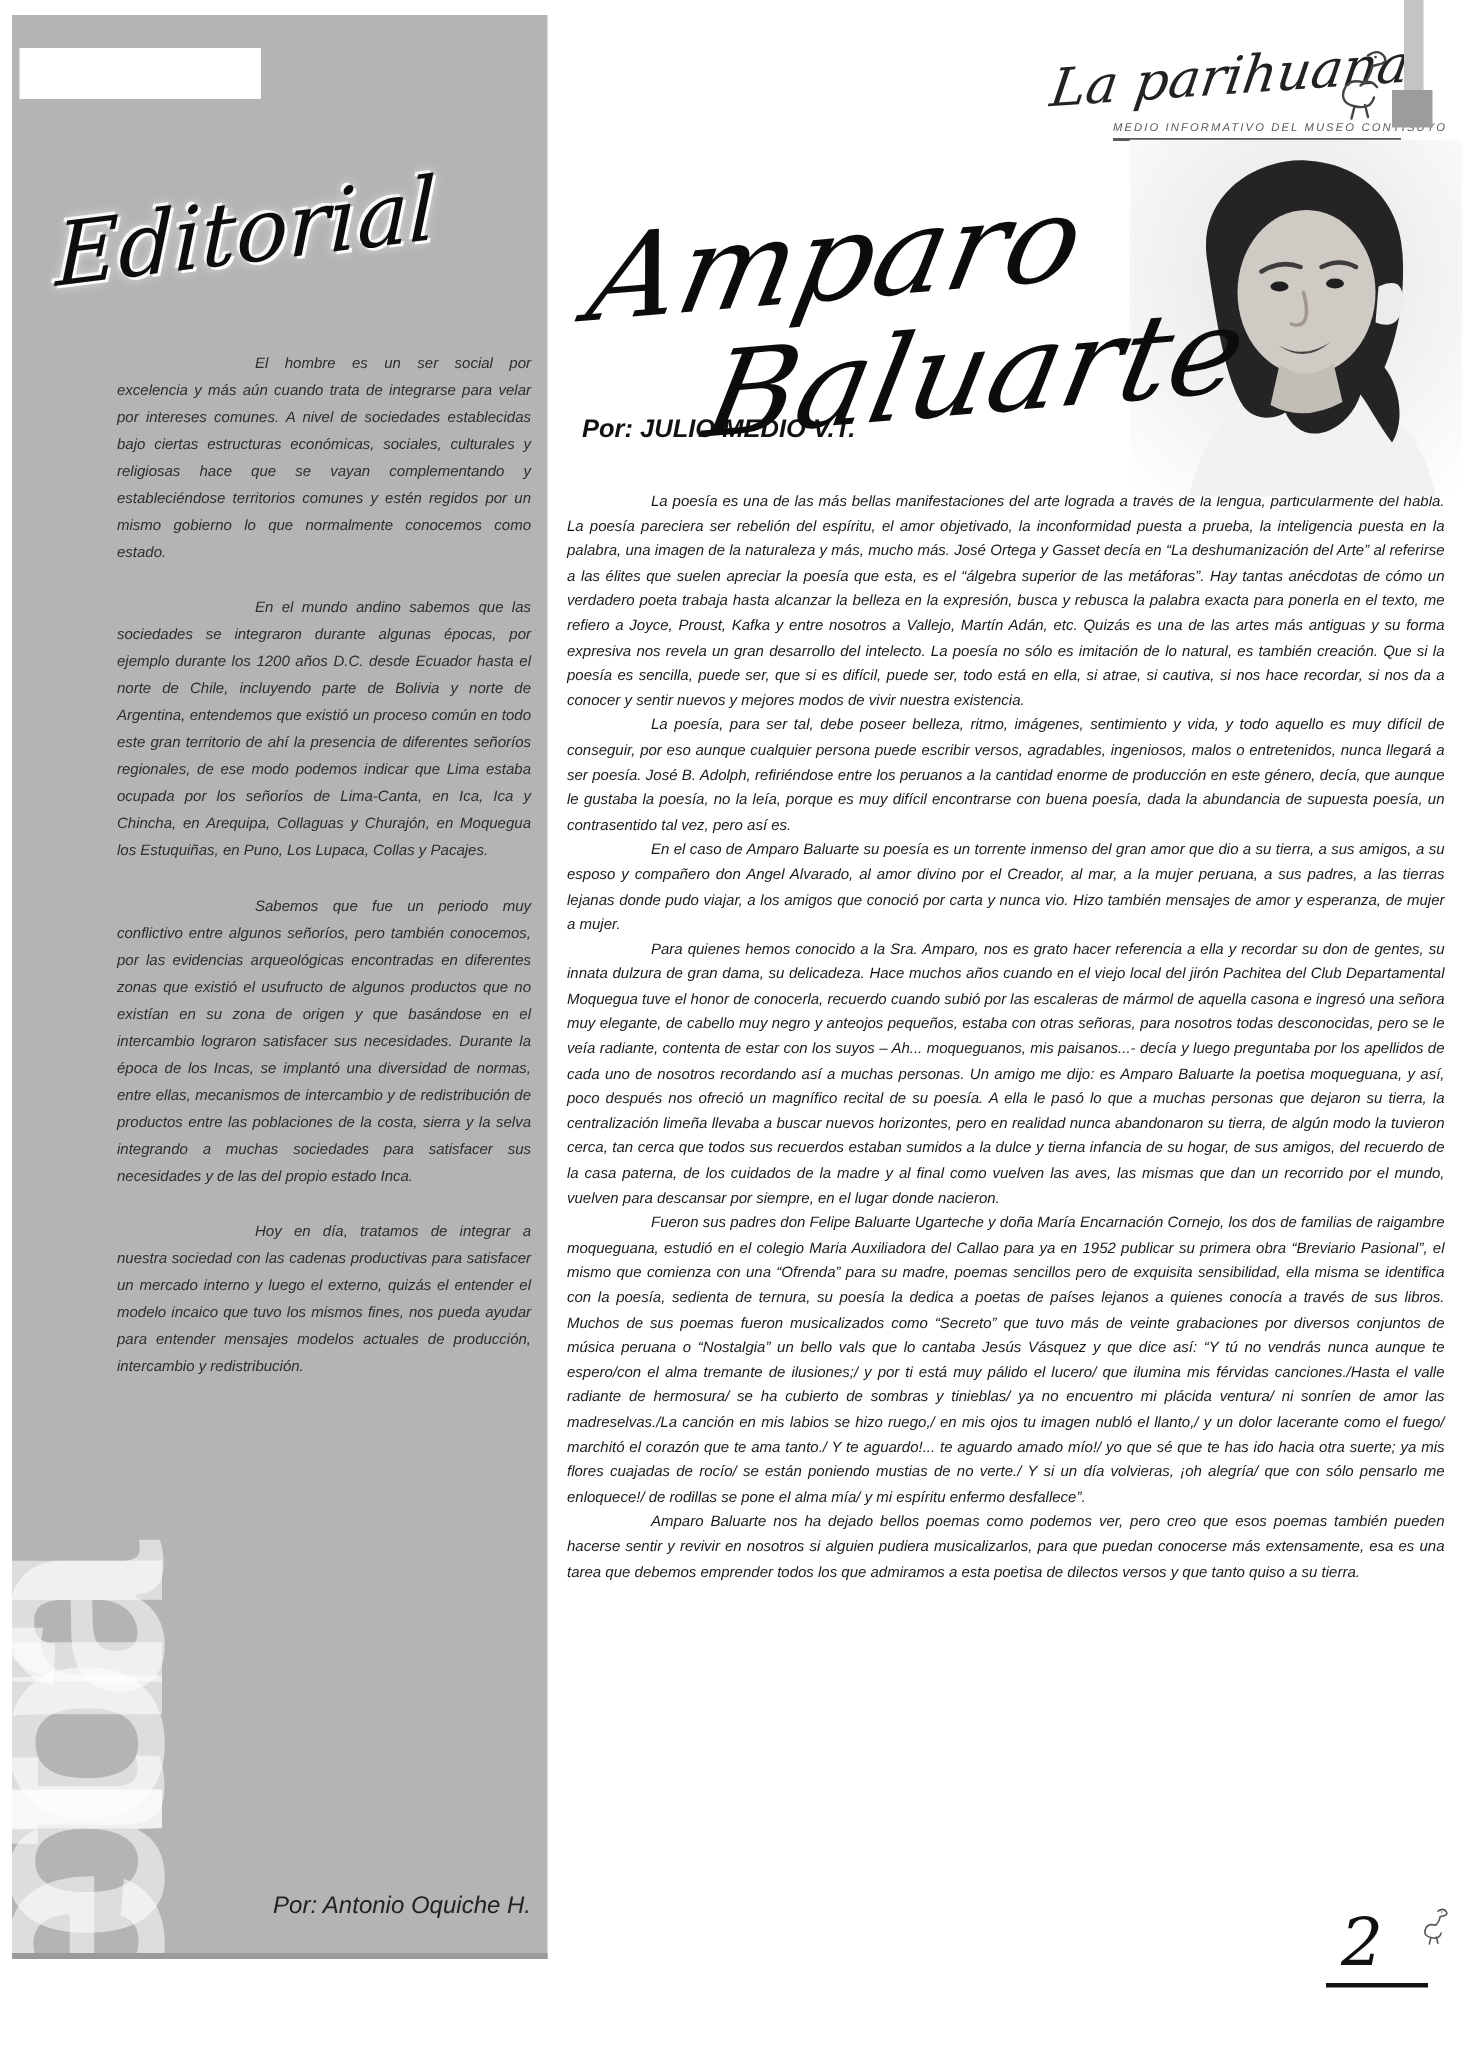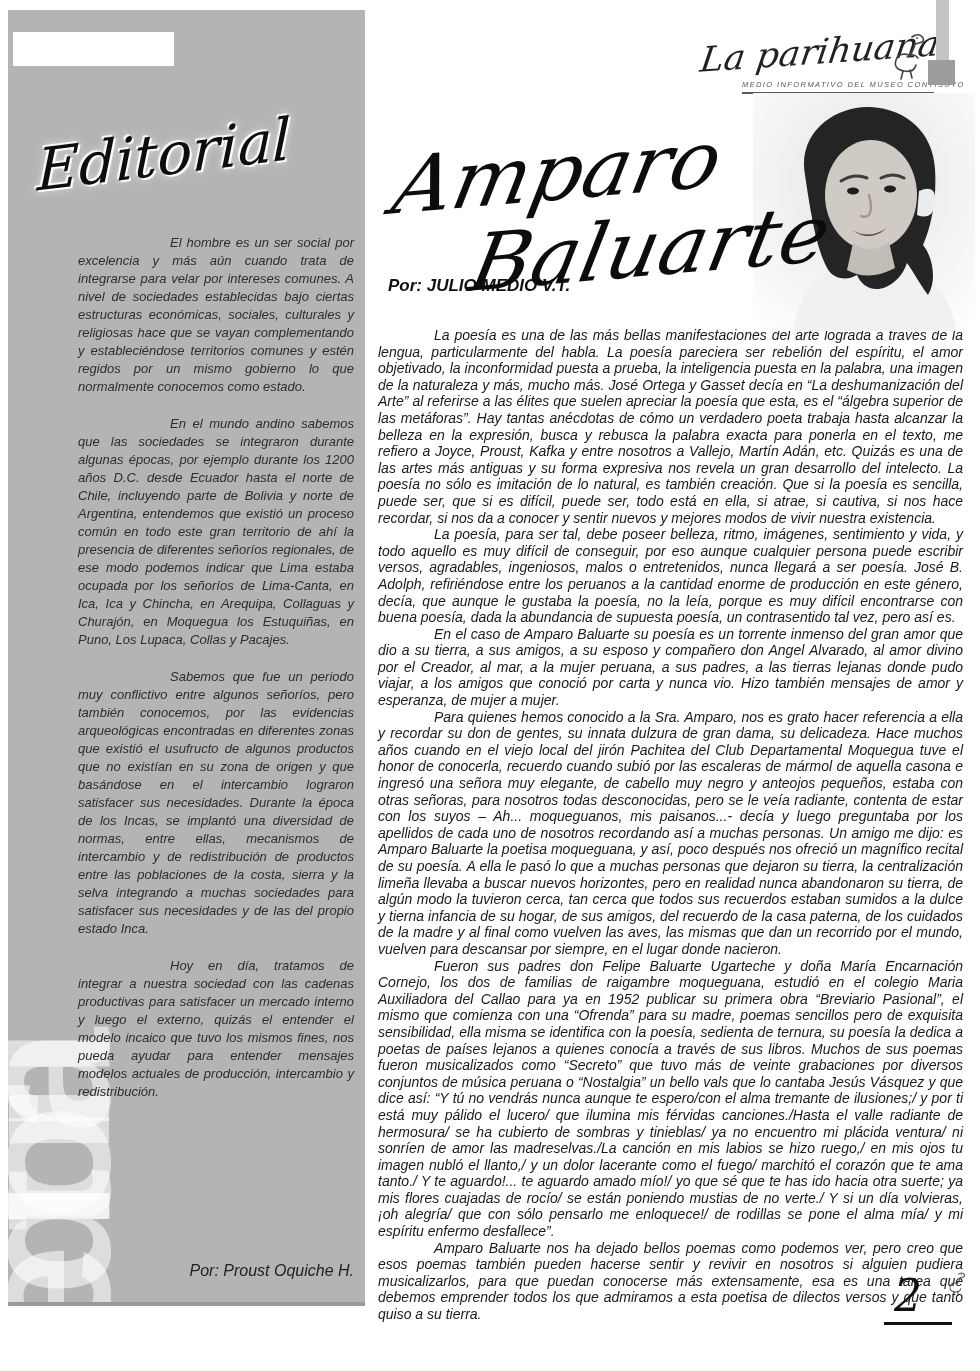--- a/index.html
+++ b/index.html
@@ -16,21 +16,21 @@
                writing-mode:vertical-rl; transform:rotate(180deg);
                font-family:"Liberation Sans", sans-serif; font-weight:bold;
                font-size:190px; line-height:1; letter-spacing:-52px;
                color:rgba(255,255,255,0.55); user-select:none; }
   .editorial-title { position:absolute; left:28px; top:108px; width:300px;
                font-family:"DejaVu Serif", serif; font-style:italic;
                font-size:58px; color:#0d0d0d; transform:rotate(-7deg) skewX(-8deg);
                text-shadow:2px 2px 0 rgba(255,255,255,.95), -2px -2px 0 rgba(255,255,255,.85),
                            0 0 8px rgba(255,255,255,.9); }
   .editorial-body { position:absolute; left:70px; top:224px; width:276px;
-               font-style:italic; font-size:13px; line-height:18px;
+               font-style:italic; font-size:10px; line-height:18px;
                color:#2d2d2d; text-align:justify; }
   .editorial-body p { margin:0 0 19px; text-indent:92px; }
   .editorial-body p:last-child { margin-bottom:0; }
   .editorial-byline { position:absolute; left:70px; top:1252px; width:276px;
                text-align:right; font-style:italic; font-size:16px; color:#222; }
 
   
   .masthead-title { position:absolute; left:702px; top:32px; width:225px;
                font-family:"DejaVu Serif", serif; font-style:italic;
                font-size:35px; color:#222; transform:skewX(-12deg) rotate(-4deg);
@@ -53,21 +53,21 @@
   .name1 { left:398px; top:126px; }
   .name2 { left:476px; top:202px; }
   .article-byline { position:absolute; left:388px; top:276px; font-style:italic;
                font-weight:600; font-size:17px; color:#111; }
 
   
   .portrait { position:absolute; left:753px; top:93px; width:222px; height:238px; z-index:2; }
 
   
   .article-body { position:absolute; left:378px; top:327px; width:585px;
-               font-style:italic; font-size:14px; line-height:16.6px;
+               font-style:italic; font-size:10px; line-height:16.6px;
                color:#1a1a1a; text-align:justify; }
   .article-body p { margin:0; text-indent:56px; }
 
   
   .pagenum-wrap { position:absolute; left:884px; top:1272px; width:80px; }
   .pagenum { font-family:"DejaVu Serif", serif; font-style:italic; font-size:44px;
              color:#111; border-bottom:3px solid #111; padding:0 30px 2px 10px;
              display:inline-block; line-height:1.1; }
   .corner-bird { position:absolute; left:60px; top:-2px; }
 </style>
@@ -79,21 +79,21 @@
   <div class="panel">
     <div class="white-bar"></div>
     <div class="watermark">editorial</div>
     <div class="editorial-title">Editorial</div>
     <div class="editorial-body">
       <p>El hombre es un ser social por excelencia y más aún cuando trata de integrarse para velar por intereses comunes. A nivel de sociedades establecidas bajo ciertas estructuras económicas, sociales, culturales y religiosas hace que se vayan complementando y estableciéndose territorios comunes y estén regidos por un mismo gobierno lo que normalmente conocemos como estado.</p>
       <p>En el mundo andino sabemos que las sociedades se integraron durante algunas épocas, por ejemplo durante los 1200 años D.C. desde Ecuador hasta el norte de Chile, incluyendo parte de Bolivia y norte de Argentina, entendemos que existió un proceso común en todo este gran territorio de ahí la presencia de diferentes señoríos regionales, de ese modo podemos indicar que Lima estaba ocupada por los señoríos de Lima-Canta, en Ica, Ica y Chincha, en Arequipa, Collaguas y Churajón, en Moquegua los Estuquiñas, en Puno, Los Lupaca, Collas y Pacajes.</p>
       <p>Sabemos que fue un periodo muy conflictivo entre algunos señoríos, pero también conocemos, por las evidencias arqueológicas encontradas en diferentes zonas que existió el usufructo de algunos productos que no existían en su zona de origen y que basándose en el intercambio lograron satisfacer sus necesidades. Durante la época de los Incas, se implantó una diversidad de normas, entre ellas, mecanismos de intercambio y de redistribución de productos entre las poblaciones de la costa, sierra y la selva integrando a muchas sociedades para satisfacer sus necesidades y de las del propio estado Inca.</p>
       <p>Hoy en día, tratamos de integrar a nuestra sociedad con las cadenas productivas para satisfacer un mercado interno y luego el externo, quizás el entender el modelo incaico que tuvo los mismos fines, nos pueda ayudar para entender mensajes modelos actuales de producción, intercambio y redistribución.</p>
     </div>
-    <div class="editorial-byline">Por: Proust Oquiche H.</div>
+    <div class="editorial-byline">Por: Antonio Oquiche H.</div>
   </div>
 
   <div class="masthead-title">La parihuana</div>
   <div class="masthead-bird">
     <svg width="46" height="50" viewBox="0 0 46 50" fill="none" stroke="#444" stroke-width="1.6" stroke-linecap="round">
       <path d="M28 7 q7 -5 11 1 q2 4 -4 5 l-4 1"></path>
       <circle cx="33" cy="8" r="0.9" fill="#444" stroke="none"></circle>
       <path d="M31 14 q-2 8 -6 11"></path>
       <path d="M25 25 q-10 -3 -13 5 q-3 9 8 11 q10 2 12 -6"></path>
       <path d="M23 27 q6 -5 11 1"></path>

